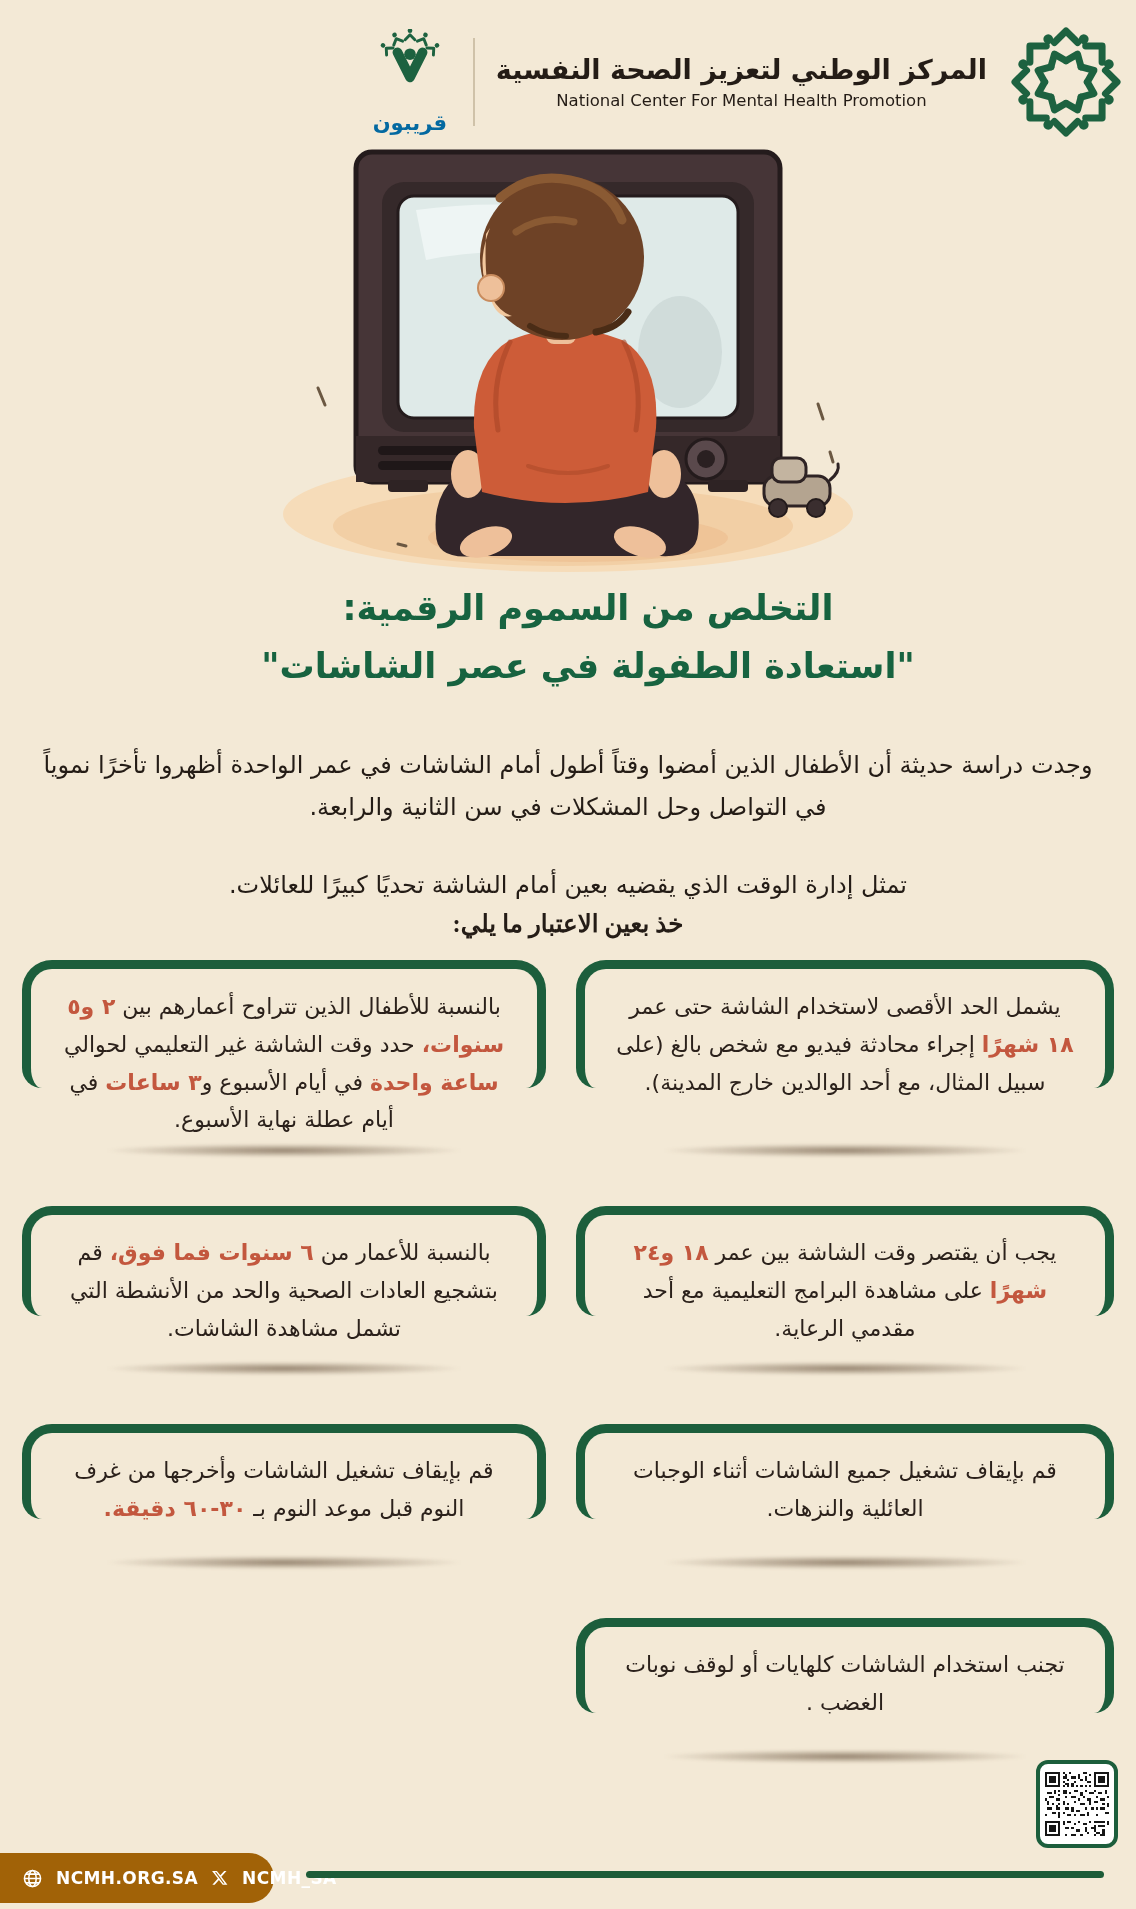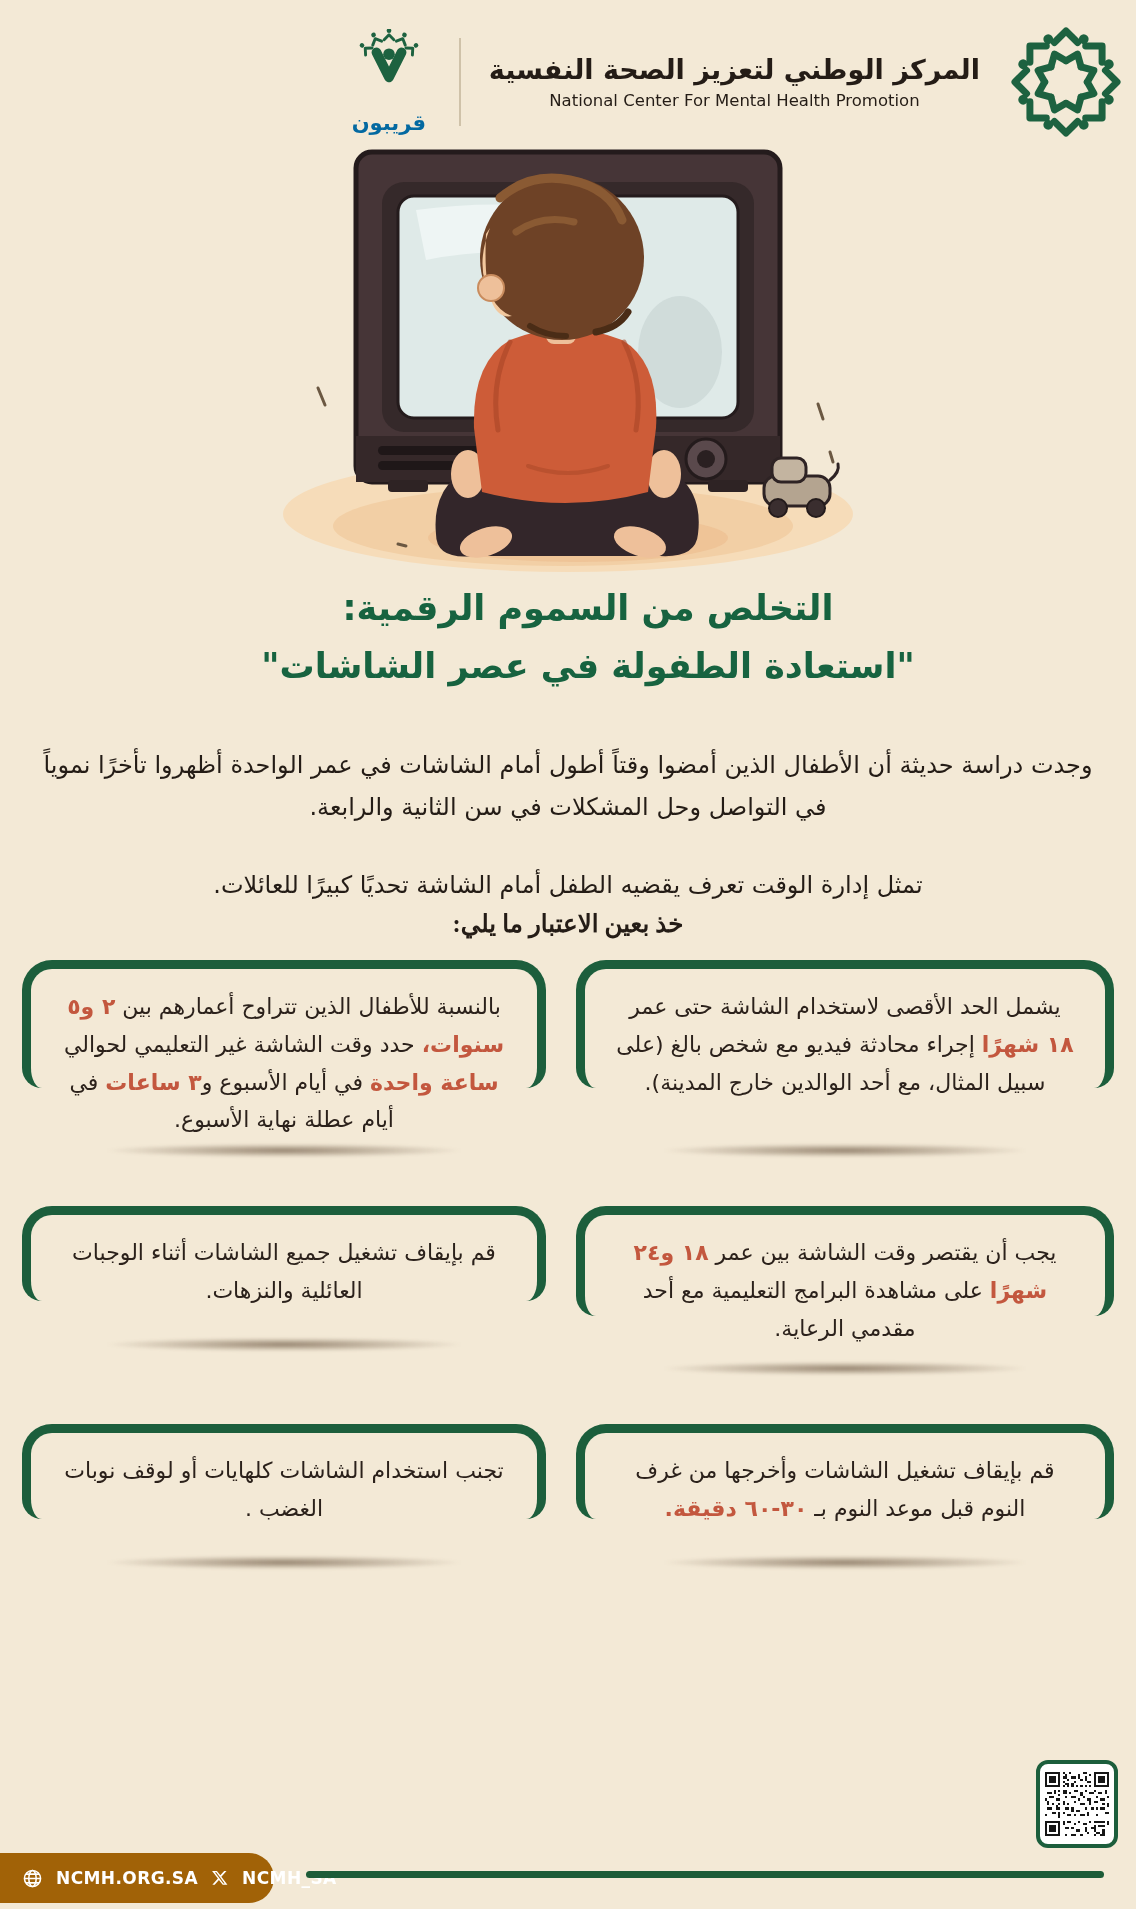--- a/index.html
+++ b/index.html
@@ -4,21 +4,21 @@
 <style>
   * { margin:0; padding:0; box-sizing:border-box; }
   html,body { background:#e8e0d0; }
   body { font-family:"DejaVu Sans", sans-serif; }
   .page {
     position:relative; width:1136px; height:1909px; margin:0 auto;
     background:#f3e9d6; overflow:hidden; direction:rtl;
   }
 
   
-  .header { position:absolute; top:24px; right:12px; display:flex; align-items:center; gap:22px; direction:rtl; }
+  .header { position:absolute; top:24px; right:12px; display:flex; align-items:center; gap:15px; direction:rtl; }
   .star-logo { width:116px; height:116px; }
   .org-names { text-align:center; padding:0 6px; min-width:372px; }
   .org-ar { font-size:27px; font-weight:700; color:#241c16; letter-spacing:0; }
   .org-en { font-size:16.5px; font-weight:400; color:#241c16; margin-top:6px; direction:ltr; }
   .header-divider { width:2px; height:88px; background:#cfc2a9; }
   .qareebon { width:96px; text-align:center; }
   .qareebon svg { width:62px; height:62px; }
   .qareebon-label { font-size:21px; font-weight:700; color:#0369a1; margin-top:16px; }
 
   
@@ -264,21 +264,21 @@
     </g>
   </svg>
 
   <div class="main-title">
     <div>التخلص من السموم الرقمية:</div>
     <div>"استعادة الطفولة في عصر الشاشات"</div>
   </div>
 
   <p class="intro-1">وجدت دراسة حديثة أن الأطفال الذين أمضوا وقتاً أطول أمام الشاشات في عمر الواحدة أظهروا تأخرًا نموياً في التواصل وحل المشكلات في سن الثانية والرابعة.</p>
   <div class="intro-2">
-    <div>تمثل إدارة الوقت تعرف يقضيه الطفل أمام الشاشة تحديًا كبيرًا للعائلات.</div>
+    <div>تمثل إدارة الوقت الذي يقضيه بعين أمام الشاشة تحديًا كبيرًا للعائلات.</div>
     <div class="consider">خذ بعين الاعتبار ما يلي:</div>
   </div>
 
   <div class="cards">
 
     <div class="card r1">
       <div class="card-frame"></div>
       <p class="card-text"><span>يشمل الحد الأقصى لاستخدام الشاشة حتى عمر </span><span class="hl">١٨ شهرًا</span><span> إجراء محادثة فيديو مع شخص بالغ (على سبيل المثال، مع أحد الوالدين خارج المدينة).</span></p>
       <div class="card-shadow"></div>
     </div>
@@ -288,20 +288,25 @@
       <p class="card-text"><span>بالنسبة للأطفال الذين تتراوح أعمارهم بين </span><span class="hl">٢ و٥ سنوات،</span><span> حدد وقت الشاشة غير التعليمي لحوالي </span><span class="hl">ساعة واحدة</span><span> في أيام الأسبوع و</span><span class="hl">٣ ساعات</span><span> في أيام عطلة نهاية الأسبوع.</span></p>
       <div class="card-shadow"></div>
     </div>
 
     <div class="card r2">
       <div class="card-frame"></div>
       <p class="card-text"><span>يجب أن يقتصر وقت الشاشة بين عمر </span><span class="hl">١٨ و٢٤ شهرًا</span><span> على مشاهدة البرامج التعليمية مع أحد مقدمي الرعاية.</span></p>
       <div class="card-shadow"></div>
     </div>
 
+    <div class="card r2">
+      <div class="card-frame"></div>
+      <p class="card-text"><span>بالنسبة للأعمار من </span><span class="hl">٦ سنوات فما فوق،</span><span> قم بتشجيع العادات الصحية والحد من الأنشطة التي تشمل مشاهدة الشاشات.</span></p>
+      <div class="card-shadow"></div>
+    </div>
 
     <div class="card r3">
       <div class="card-frame"></div>
       <p class="card-text"><span>قم بإيقاف تشغيل جميع الشاشات أثناء الوجبات العائلية والنزهات.</span></p>
       <div class="card-shadow"></div>
     </div>
 
 
     <div class="card r4">
       <div class="card-frame"></div>

